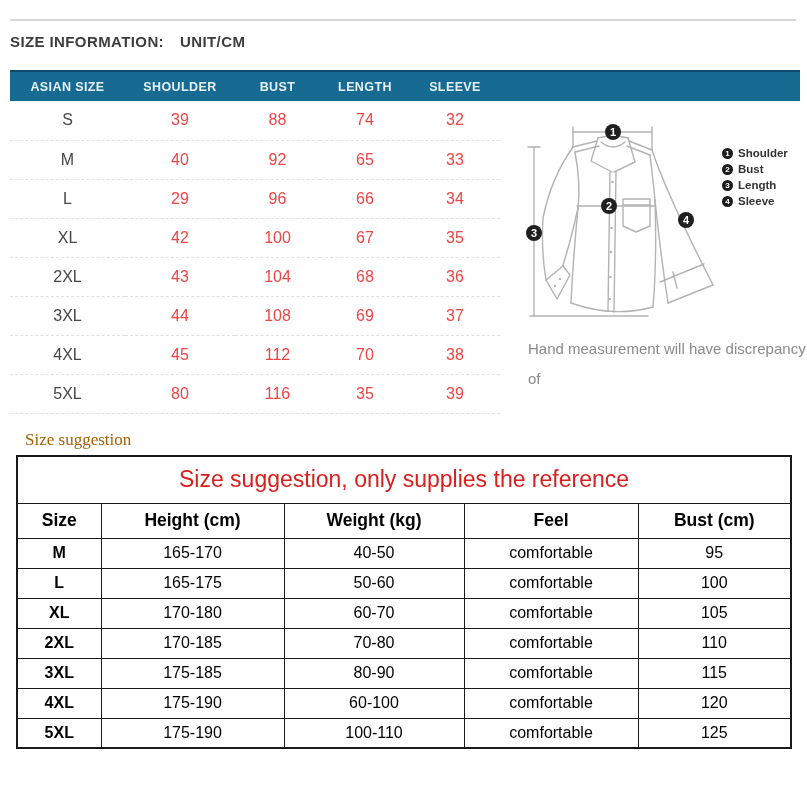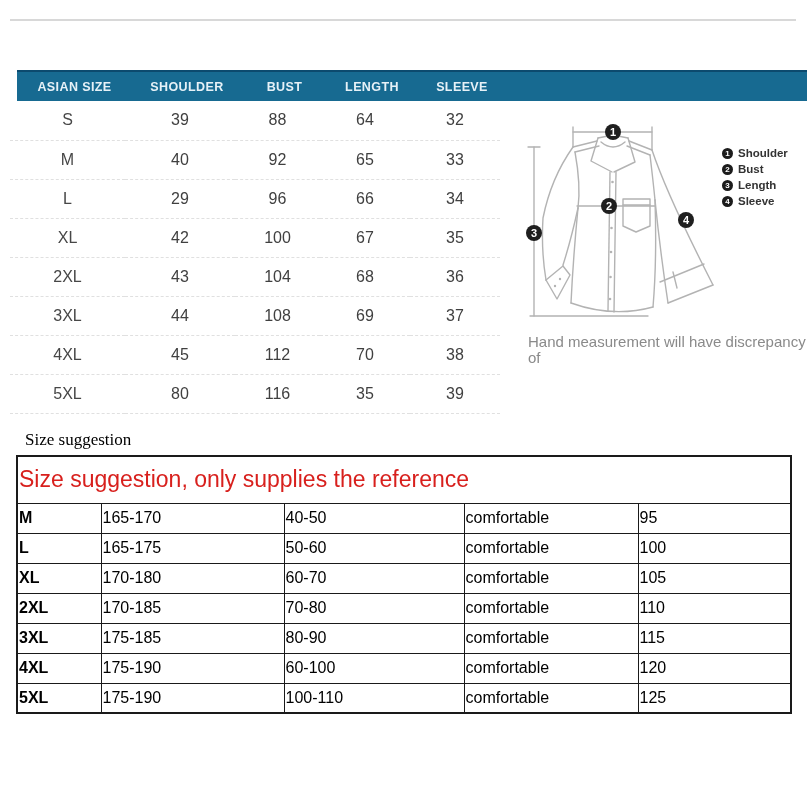--- a/index.html
+++ b/index.html
@@ -14,63 +14,66 @@
   }
   
   .top-divider{position:absolute;left:10px;top:19px;width:786px;height:2px;background:#d8d8d8;}
   
   .size-info{position:absolute;left:10px;top:33px;font-size:15px;font-weight:700;color:#3d3d3d;letter-spacing:.4px;}
   .size-info .unit{margin-left:16px;}
   
   .teal-bar{
     position:absolute;left:10px;top:70px;width:790px;height:31px;
     background:var(--header-bar);border-top:2px solid #0c4a6e;
-    display:flex;align-items:center;margin-left:7px;
+    display:flex;align-items:center;
   }
   .teal-bar .hcell{color:#e6f1f7;font-size:12.5px;font-weight:700;text-align:center;letter-spacing:.4px;}
   .w1{width:115px;} .w2{width:110px;} .w3{width:85px;} .w4{width:90px;} .w5{width:90px;}
   
   .measure-table{position:absolute;left:10px;top:101px;width:490px;border-collapse:collapse;}
   .measure-table td{
     height:39px;text-align:center;vertical-align:middle;
-    font-size:16px;color:#404040;border-bottom:1px dashed #e0e0e0;
+    font-size:16px;color:#ef4444;border-bottom:1px dashed #e0e0e0;
   }
   .measure-table td:first-child{color:#474747;}
   
   .shirt-svg{position:absolute;left:505px;top:100px;}
   
   .legend{position:absolute;left:722px;top:145px;}
   .legend-item{display:flex;align-items:center;height:16px;font-size:11.5px;font-weight:600;color:#333;}
   .lnum{
     flex:0 0 auto;width:11px;height:11px;border-radius:50%;background:#1c1c1c;color:#fff;
     font-size:8px;font-weight:700;display:flex;align-items:center;justify-content:center;margin-right:5px;
   }
   
-  .note{position:absolute;left:528px;top:334px;width:280px;font-size:15px;line-height:16px;color:#8a8a8a;}
-  
-  .suggest-label{position:absolute;left:25px;top:430px;font-family:"Liberation Serif",serif;font-size:17px;color:#000000;}
+  .note{position:absolute;left:528px;top:334px;width:280px;font-size:15px;line-height:30px;color:#8a8a8a;}
+  
+  .suggest-label{position:absolute;left:25px;top:430px;font-family:"Liberation Serif",serif;font-size:17px;color:#a16207;}
   
   .suggest-table{
     position:absolute;left:16px;top:455px;width:774px;
     border-collapse:collapse;table-layout:fixed;background:#fff;
     border:2px solid #1a1a1a;
   }
-  .suggest-table td,.suggest-table th{border:1px solid #1a1a1a;vertical-align:middle;}
+  .suggest-table td,.suggest-table th{border:1px solid #1a1a1a;text-align:center;vertical-align:middle;}
   .suggest-table .title-cell{height:47px;color:var(--title-red);font-size:23px;font-weight:400;}
   .suggest-table th{height:35px;font-size:17.5px;font-weight:700;color:#000;}
   .suggest-table tbody td{height:30px;font-size:16px;color:#000;}
   .suggest-table tbody td:first-child{font-weight:700;}
 </style>
 </head>
 <body>
 
 <div class="page">
 
   <div class="top-divider"></div>
 
+  <div class="size-info">
+    <span>SIZE INFORMATION:</span><span class="unit">UNIT/CM</span>
+  </div>
 
   <div class="teal-bar">
     <div class="hcell w1">ASIAN SIZE</div>
     <div class="hcell w2">SHOULDER</div>
     <div class="hcell w3">BUST</div>
     <div class="hcell w4">LENGTH</div>
     <div class="hcell w5">SLEEVE</div>
   </div>
 
   <table class="measure-table">
@@ -79,21 +82,21 @@
         <col style="width:110px">
         <col style="width:85px">
         <col style="width:90px">
         <col style="width:90px">
       </colgroup>
     <tbody>
         <tr>
           <td>S</td>
           <td>39</td>
           <td>88</td>
-          <td>64</td>
+          <td>74</td>
           <td>32</td>
         </tr>
         <tr>
           <td>M</td>
           <td>40</td>
           <td>92</td>
           <td>65</td>
           <td>33</td>
         </tr>
         <tr>
@@ -240,20 +243,27 @@
         <col style="width:84px">
         <col style="width:183px">
         <col style="width:180px">
         <col style="width:174px">
         <col style="width:153px">
       </colgroup>
     <thead>
       <tr>
         <td class="title-cell" colspan="5">Size suggestion, only supplies the reference</td>
       </tr>
+      <tr>
+        <th>Size</th>
+        <th>Height (cm)</th>
+        <th>Weight (kg)</th>
+        <th>Feel</th>
+        <th>Bust (cm)</th>
+      </tr>
     </thead>
     <tbody>
         <tr>
           <td>M</td>
           <td>165-170</td>
           <td>40-50</td>
           <td>comfortable</td>
           <td>95</td>
         </tr>
         <tr>

